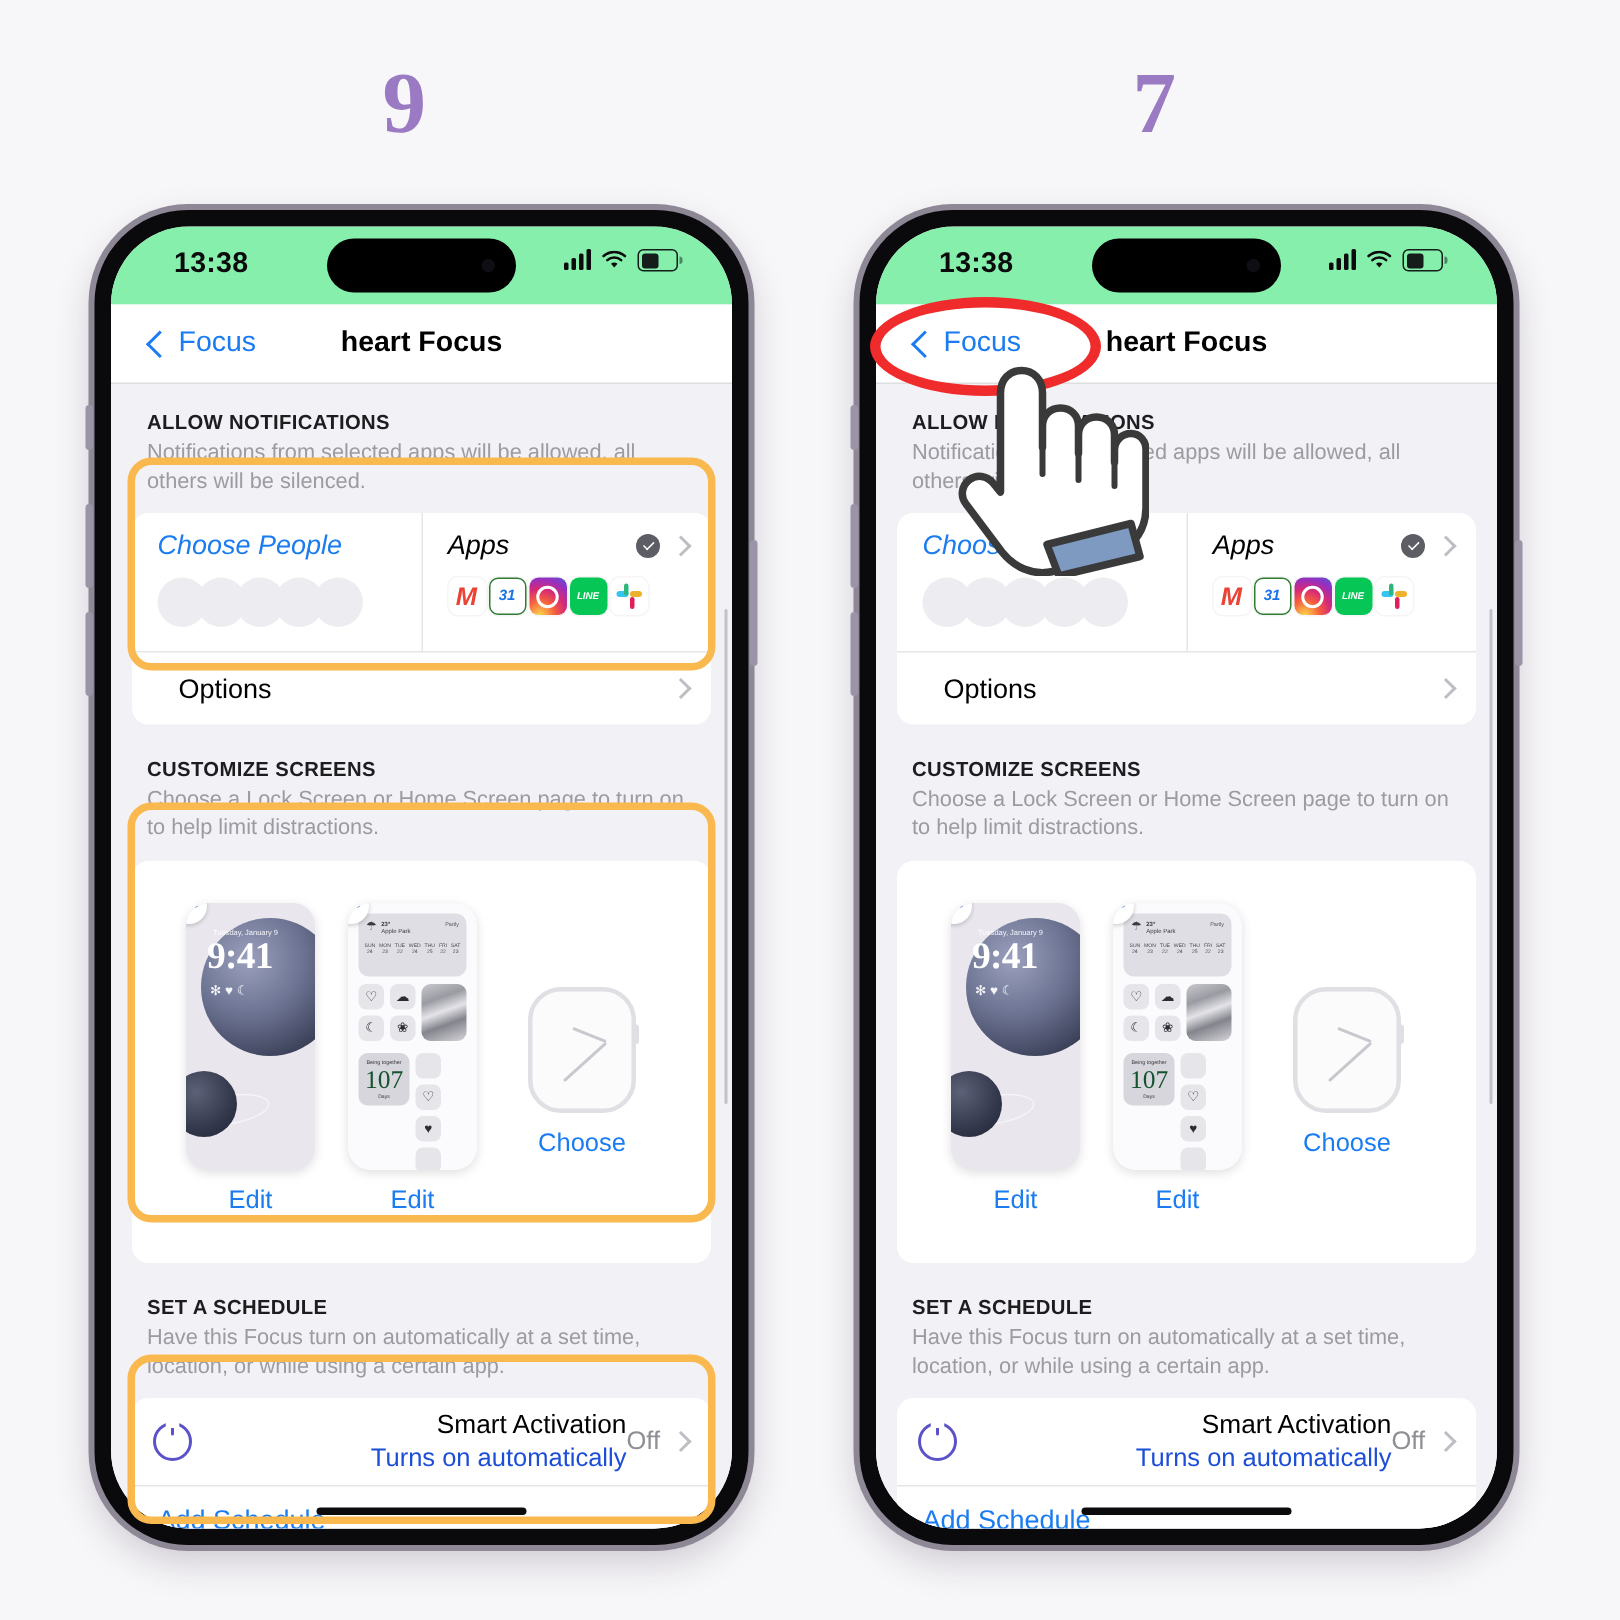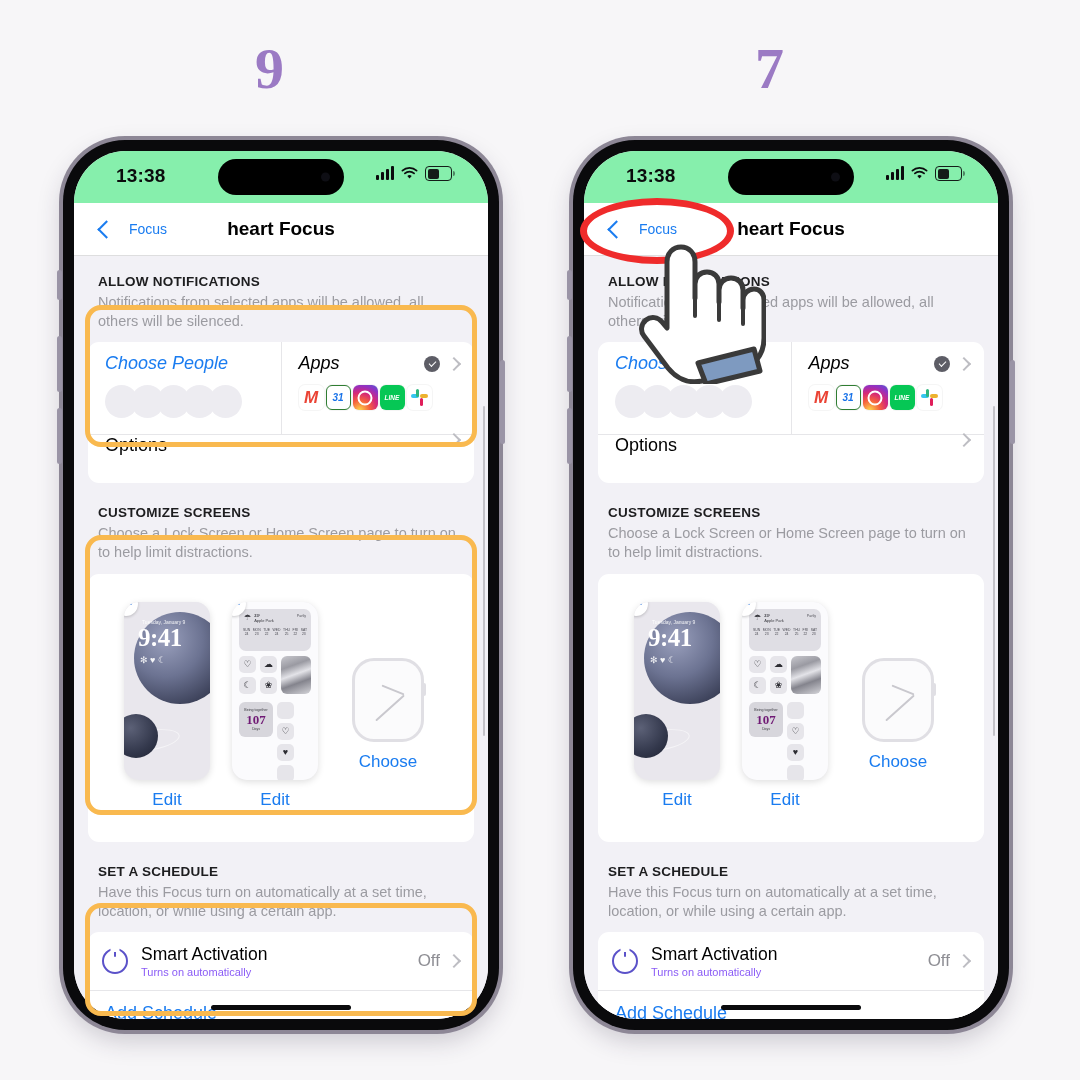--- a/index.html
+++ b/index.html
@@ -72,22 +72,22 @@
   .batt span{position:absolute;left:1.5px;top:1.5px;bottom:1.5px;width:44%;
     background:#0b0b0d;border-radius:2px;display:block;}
 
   
   .navbar{
     position:relative;height:52px;background:#ffffff;
     border-bottom:1px solid #dededf;
   }
   .nav-back{
     position:absolute;left:26px;top:50%;transform:translateY(-50%);
-    display:flex;align-items:center;gap:15px;
-    color:#1a7cf0;font-size:14px;
+    display:flex;align-items:center;gap:5px;
+    color:#1a7cf0;font-size:19px;
   }
   .chev-l{width:11px;height:11px;border-left:2.6px solid #1a7cf0;
     border-bottom:2.6px solid #1a7cf0;transform:rotate(45deg);margin-right:1px;}
   .nav-title{
     position:absolute;left:50%;top:50%;transform:translate(-50%,-50%);
     font-size:19px;font-weight:700;color:#000;white-space:nowrap;
   }
 
   
   .content{position:relative;height:764px;background:#f2f1f6;overflow:hidden;}
@@ -148,21 +148,21 @@
   .ai-line::after{content:"LINE";position:absolute;inset:0;display:flex;
     align-items:center;justify-content:center;font-size:6.5px;font-weight:700;color:#fff;}
   .ai-slack{background:#fff;position:relative;}
   .ai-slack .sq{position:absolute;border-radius:2px;}
   .ai-slack .s1{background:#36c5f0;left:4px;top:9px;width:8px;height:3.6px;}
   .ai-slack .s2{background:#2eb67d;left:9px;top:4px;width:3.6px;height:8px;}
   .ai-slack .s3{background:#ecb22e;left:13px;top:9px;width:8px;height:3.6px;}
   .ai-slack .s4{background:#e01e5a;left:13px;top:13px;width:3.6px;height:8px;}
 
   .simplerow{
-    display:flex;align-items:flex-start;height:48px;padding:0 15px 0 17px;
+    display:flex;align-items:center;height:48px;padding:0 15px 0 31px;
     border-top:1px solid #e6e6e9;
   }
   .simplerow .lbl{font-size:18px;color:#000;flex:1;}
 
   
   .screens-card{
     background:#fff;border-radius:11px;margin:11px 14px 0 14px;
     height:268px;position:relative;
   }
   .thumb-wrap{position:absolute;}
@@ -222,51 +222,51 @@
   .hs-grid{position:absolute;left:7px;top:54px;right:7px;display:flex;gap:4px;}
   .hs-col{display:flex;flex-direction:column;gap:4px;}
   .hs-ic{width:17px;height:17px;border-radius:5px;background:#e6e5ea;
     display:flex;align-items:center;justify-content:center;font-size:9px;color:#2c2c32;}
   .hs-wide{width:35px;height:38px;border-radius:6px;
     background:linear-gradient(160deg,#c9c9cf 0%,#9a9aa2 28%,#e3e3e8 48%,#84848d 68%,#d5d5da 100%);}
   .hs-row2{position:absolute;left:7px;top:100px;right:7px;display:flex;gap:4px;}
   .hs-count{width:38px;height:35px;border-radius:6px;background:#d7d6dc;
     display:flex;flex-direction:column;align-items:center;justify-content:center;gap:1px;}
   .hs-count .ct{font-size:3.6px;color:#3a3a40;}
-  .hs-count .cn{font-size:13px;font-weight:700;color:#701a75;line-height:1;
+  .hs-count .cn{font-size:17px;font-weight:400;color:#14532d;line-height:1;
     font-family:"Liberation Serif",serif;}
   .hs-count .cd{font-size:3.4px;color:#3a3a40;}
   .hs-mini{display:flex;flex-wrap:wrap;gap:4px;width:38px;}
   
   .watch-wrap{position:absolute;left:264px;top:84px;}
   .watch{
     width:66px;height:78px;border-radius:22px;border:3px solid #e0dfe4;
     background:#fbfbfc;position:relative;
   }
   .watch .crown{position:absolute;right:-5px;top:22px;width:4px;height:13px;
     border-radius:2px;background:#e0dfe4;}
   .watch .hand{position:absolute;background:#c9c8ce;border-radius:2px;}
   .watch .h1{left:16px;top:46px;width:38px;height:2px;transform:rotate(-42deg);}
   .watch .h2{left:26px;top:28px;width:24px;height:2px;transform:rotate(22deg);}
   .watch-cap{text-align:center;font-size:17px;color:#1a7cf0;margin-top:10px;}
 
   
   .sched-card{background:#fff;border-radius:11px;margin:11px 14px 0 14px;overflow:hidden;}
-  .sched-row{display:flex;align-items:center;height:58px;padding:0 15px 0 14px;}
+  .sched-row{display:flex;align-items:center;height:58px;padding:0 15px 0 14px;text-align:right;}
   .pwr{
     width:22px;height:22px;border-radius:50%;border:2px solid #5b52c9;
     position:relative;margin-right:13px;flex:none;
   }
   .pwr::before{content:"";position:absolute;left:50%;top:-3px;transform:translateX(-50%);
     width:2px;height:10px;background:#5b52c9;border-radius:1px;}
   .pwr::after{content:"";position:absolute;left:50%;top:-4px;transform:translateX(-50%);
     width:9px;height:6px;background:#fff;}
   .sched-txt{flex:1;}
   .sched-t1{font-size:17.5px;color:#000;line-height:1.15;}
-  .sched-t2{font-size:11px;color:#8b5cf6;margin-top:2px;}
+  .sched-t2{font-size:17px;color:#1d4ed8;margin-top:2px;}
   .sched-off{font-size:17px;color:#8e8e94;margin-right:9px;}
   .sched-add{
     height:46px;display:flex;align-items:center;padding:0 17px;
     border-top:1px solid #e6e6e9;font-size:18px;color:#1a7cf0;
   }
 
   .scrollbar{
     position:absolute;right:3px;top:150px;width:2.5px;height:330px;
     background:#c3c2c8;border-radius:2px;
   }

